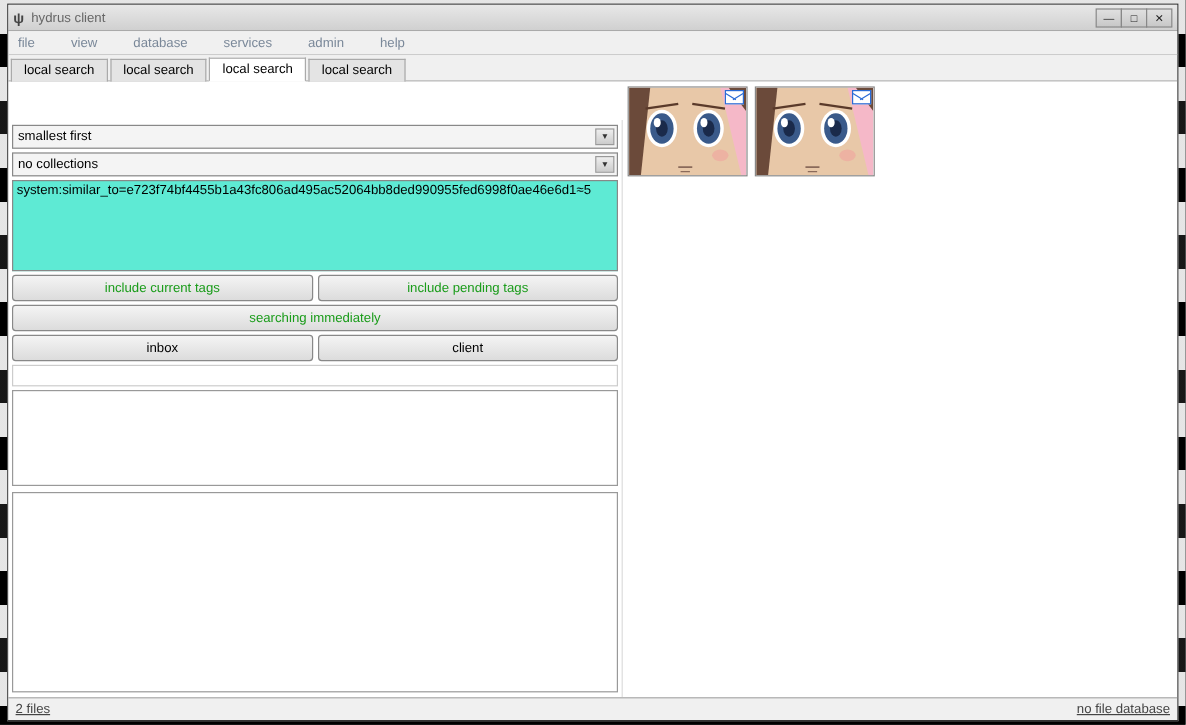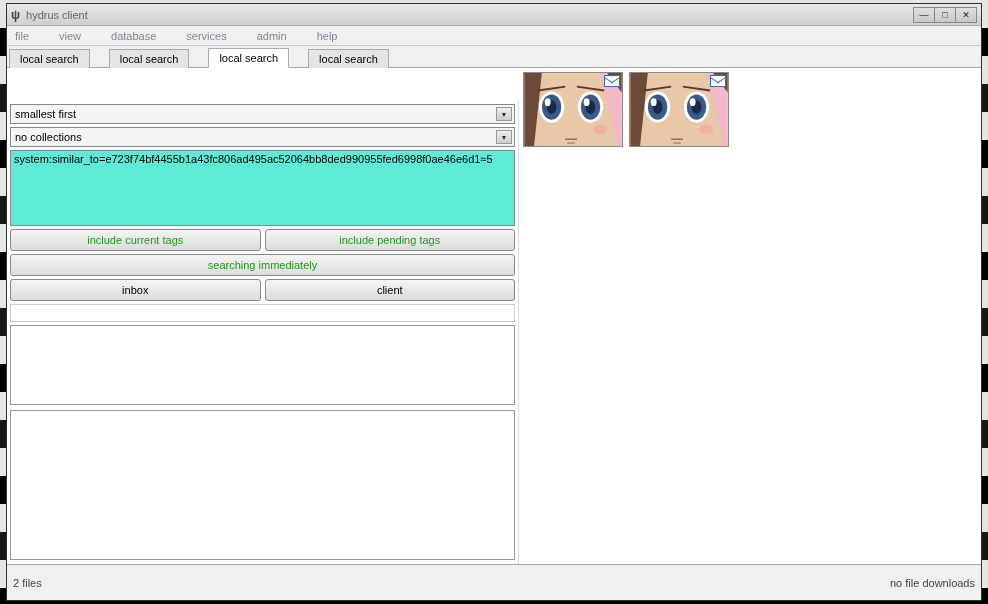--- a/index.html
+++ b/index.html
@@ -49,21 +49,20 @@
   gap: 30px;
 }
 .menubar span { color: #7a8899; cursor: default; }
 .tabstrip {
   height: 22px;
   display: flex;
   align-items: flex-end;
   padding-left: 2px;
   border-bottom: 1px solid #aaa;
   background: #f0f0f0;
-  gap: 17px;
 }
 .tab {
   padding: 3px 10px;
   border: 1px solid #aaa;
   border-bottom: none;
   background: #e4e4e4;
   margin-right: 2px;
   cursor: default;
   position: relative;
   top: 1px;
@@ -149,28 +148,29 @@
   width: 16px; height: 12px;
   border: 1px solid #2a6bd6;
   background: #fff;
 }
 .mailicon::before, .mailicon::after {
   content: ""; position: absolute; background: #2a6bd6; height: 1px; width: 10px;
 }
 .mailicon::before { transform: rotate(32deg); top: 4px; left: -1px; }
 .mailicon::after { transform: rotate(-32deg); top: 4px; right: -1px; }
 .statusbar {
-  height: 36px;
+  height: 19px;
   border-top: 1px solid #aaa;
   background: #f0f0f0;
   display: flex;
   align-items: center;
   padding: 0 6px;
   font-size: 11px;
   color: #444;
+  text-decoration: underline;
 }
 .statusbar .spacer { flex: 1; }
 
 .stripes {
   position: absolute; inset: 0;
   background: repeating-linear-gradient(#fff 0 28px, #000 28px 56px, #fff 56px 84px, #1a1a1a 84px 112px);
   opacity: 0.9;
 }
 </style>
 </head>
@@ -292,16 +292,16 @@
         <div class="mailicon"></div>
       </div>
 
     </div>
 
   </div>
 
   <div class="statusbar">
     <span>2 files</span>
     <span class="spacer"></span>
-    <span>no file downloads</span>
+    <span>no file database</span>
   </div>
 
 </div>
 
 </body></html>

